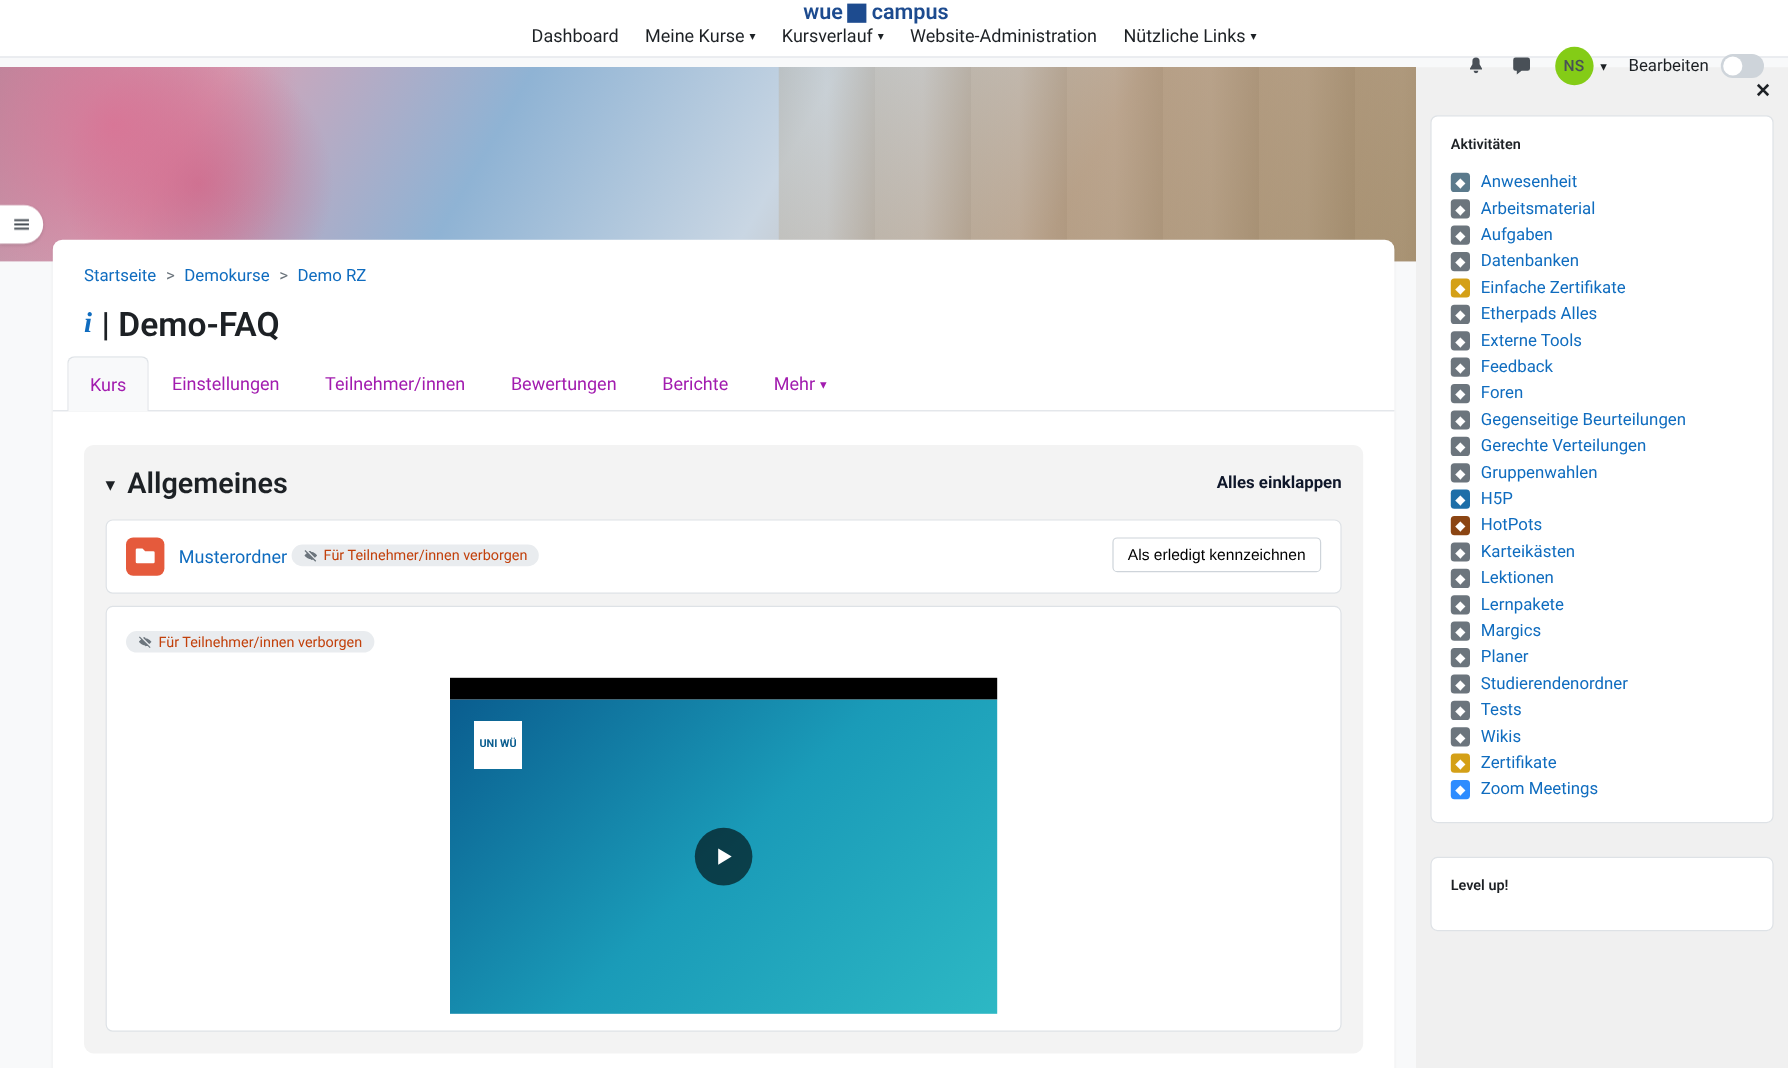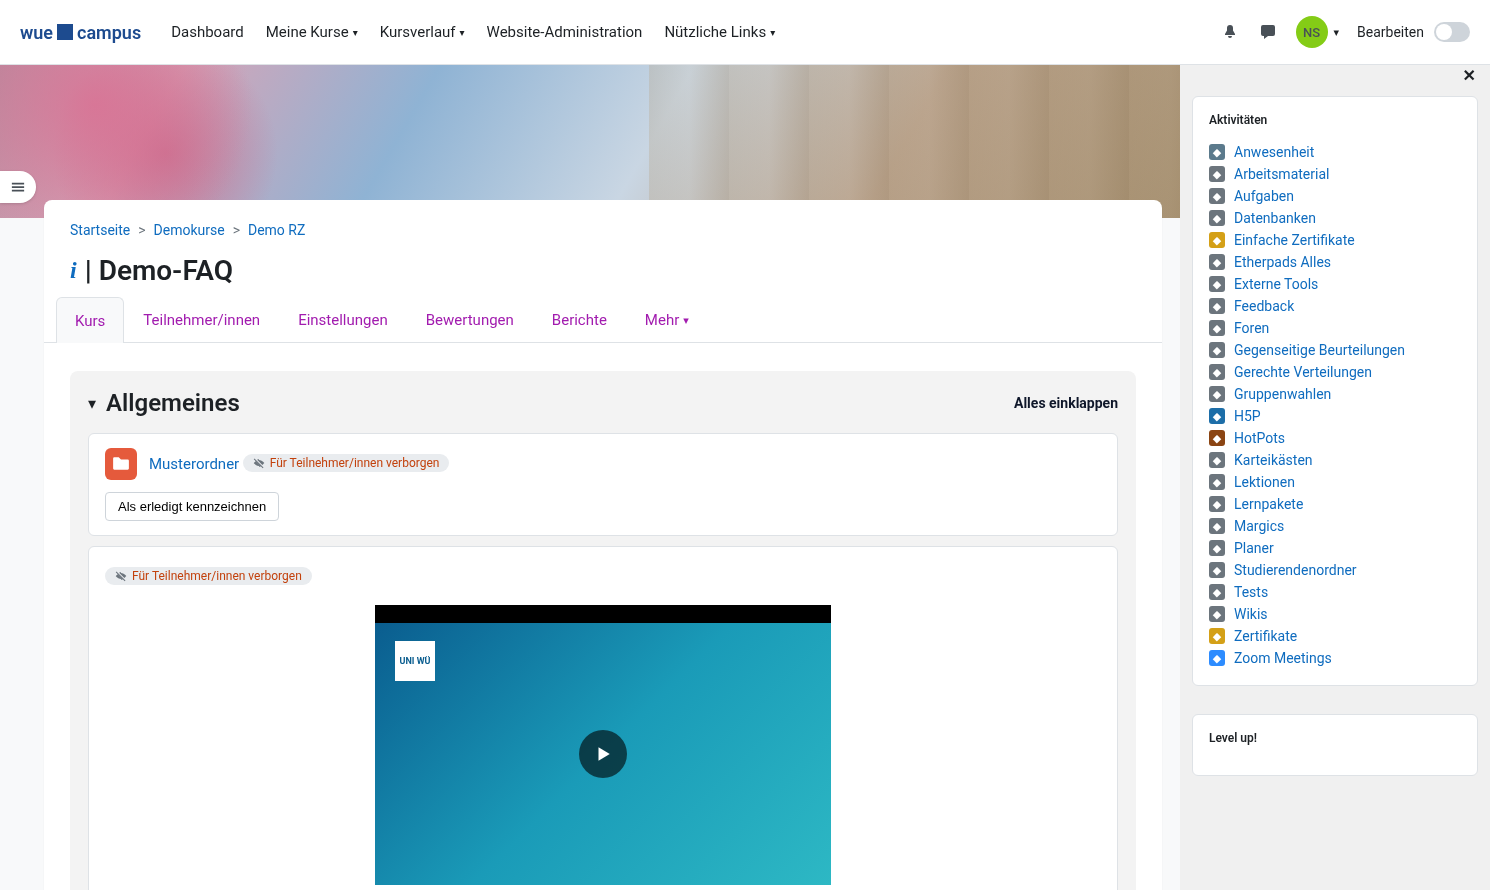--- a/index.html
+++ b/index.html
@@ -1,19 +1,19 @@
 <!DOCTYPE html>
 <html><head>
 <meta charset="utf-8">
 <style>
 * { box-sizing: border-box; margin: 0; padding: 0; }
 body { font-family: -apple-system, BlinkMacSystemFont, "Segoe UI", Roboto, sans-serif; font-size: 14px; color: #1d2125; background: #f8f9fa; width: 1490px; height: 890px; overflow: hidden; position: relative; }
 
 
-.topnav { height: 65px; background: #fff; display: flex; align-items: center; padding: 0 20px; border-bottom: 1px solid #dee2e6; position: relative; z-index: 10; }
+.topnav { height: 48px; background: #fff; display: flex; align-items: center; padding: 0 20px; border-bottom: 1px solid #dee2e6; position: relative; z-index: 10; flex-direction: column; }
 .logo { display: flex; align-items: center; gap: 4px; font-weight: 600; font-size: 18px; color: #1d4b8f; margin-right: 30px; }
 .logo .blue-box { width: 16px; height: 16px; background: #1d4b8f; display: inline-block; }
 .nav-links { display: flex; gap: 22px; align-items: center; }
 .nav-link { color: #1d2125; text-decoration: none; font-size: 15px; cursor: pointer; display: flex; align-items: center; gap: 4px; }
 .nav-link .chev { font-size: 10px; }
 .topnav-right { margin-left: auto; display: flex; align-items: center; gap: 18px; }
 .icon-btn { width: 20px; height: 20px; cursor: pointer; color: #495057; display: flex; align-items: center; justify-content: center; }
 .avatar { width: 32px; height: 32px; border-radius: 50%; background: #84cc16; display: flex; align-items: center; justify-content: center; font-size: 13px; font-weight: 500; color: #495057; cursor: pointer; }
 .avatar-wrap { display: flex; align-items: center; gap: 6px; cursor: pointer; }
 .toggle-wrap { display: flex; align-items: center; gap: 10px; }
@@ -48,21 +48,21 @@
 
 
 .section-block { background: #f3f3f3; border-radius: 8px; margin-top: 28px; padding: 18px; }
 .section-head { display: flex; align-items: center; justify-content: space-between; margin-bottom: 16px; }
 .section-title-wrap { display: flex; align-items: center; gap: 10px; }
 .section-title { font-size: 24px; font-weight: 600; }
 .collapse-all { color: #0f172a; cursor: pointer; font-size: 14px; font-weight: bold; }
 
 
 .activity { background: #fff; border: 1px solid #dee2e6; border-radius: 6px; padding: 14px 16px; margin-bottom: 10px; }
-.activity-row { display: flex; align-items: flex-start; justify-content: space-between; gap: 12px; flex-direction: column; }
+.activity-row { display: flex; align-items: flex-start; justify-content: space-between; gap: 12px; }
 .activity-left { display: flex; align-items: flex-start; gap: 12px; }
 .folder-icon { width: 32px; height: 32px; background: #e55a3c; border-radius: 6px; display: flex; align-items: center; justify-content: center; color: #fff; font-size: 14px; flex-shrink: 0; }
 .activity-name { color: #0f6cbf; font-size: 15px; cursor: pointer; }
 .hidden-badge { display: inline-flex; align-items: center; gap: 5px; background: #e9ecef; border-radius: 10px; padding: 2px 10px; font-size: 12px; color: #c2410c; margin-top: 6px; }
 .mark-done { border: 1px solid #ced4da; background: #fff; padding: 6px 12px; border-radius: 4px; font-size: 13px; cursor: pointer; }
 
 
 .video-block { background: #fff; border: 1px solid #dee2e6; border-radius: 6px; padding: 14px 16px; }
 .video-player { width: 456px; height: 280px; margin: 20px auto 0; background: linear-gradient(135deg, #0a5d8f 0%, #1a9bb8 50%, #2db8c4 100%); position: relative; border-top: 18px solid #000; }
 .video-logo { position: absolute; left: 20px; top: 18px; width: 40px; height: 40px; background: #fff; display: flex; align-items: center; justify-content: center; font-size: 9px; font-weight: bold; color: #0a5d8f; text-align: center; line-height: 1; }
@@ -148,22 +148,22 @@
         <a>Demo RZ</a>
       </div>
 
       <h1 class="page-title">
         <span class="info-icon">i</span>
         <span>| Demo-FAQ</span>
       </h1>
 
       <div class="tabs">
         <div class="tab active">Kurs</div>
+        <div class="tab">Einstellungen</div>
         <div class="tab">Teilnehmer/innen</div>
-        <div class="tab">Einstellungen</div>
         <div class="tab">Bewertungen</div>
         <div class="tab">Berichte</div>
         <div class="tab">
             <span>Mehr</span>
             <span class="chev-icon">▾</span>
           </div>
       </div>
 
       <div class="section-block">
         <div class="section-head">

